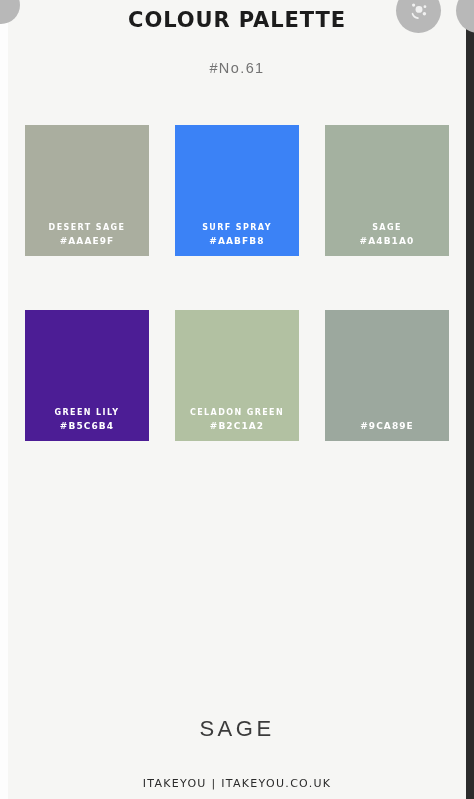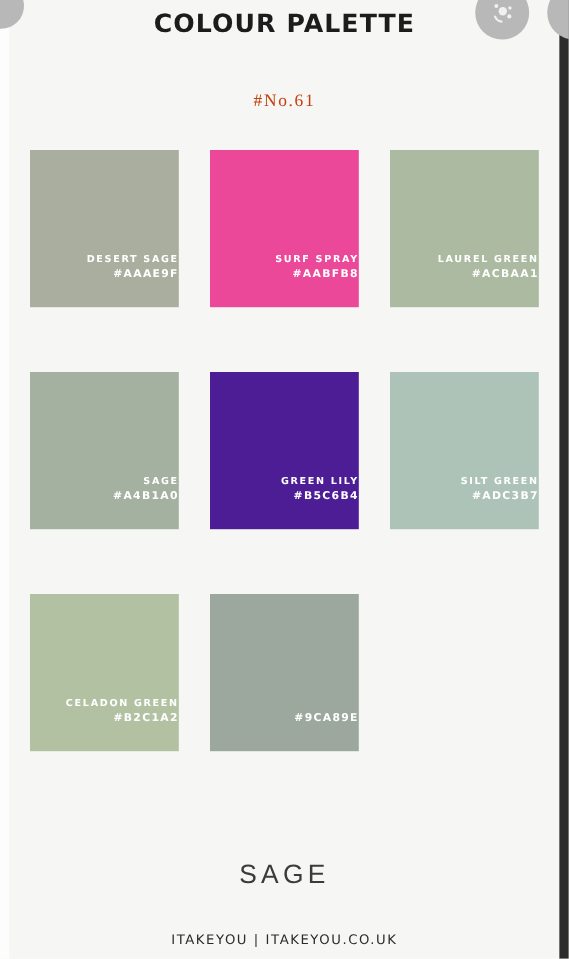--- a/index.html
+++ b/index.html
@@ -106,28 +106,28 @@
     font-size: 21px;
     font-weight: 700;
     letter-spacing: 0.9px;
     color: #1c1c1c;
     font-family: "DejaVu Sans", sans-serif;
   }
 
   .subtitle {
     position: absolute;
     left: 0;
-    top: 76px;
+    top: 60px;
     width: 458px;
     text-align: center;
     font-size: 14.5px;
     font-weight: 400;
     letter-spacing: 1.4px;
-    color: #c2410c;
-    font-family: Liberation Serif, serif;
+    color: #737373;
+    font-family: Liberation Sans, sans-serif;
   }
 
   
   #grid {
     position: absolute;
     left: 17px;
     top: 125px;
     width: 424px;
     display: grid;
     grid-template-columns: repeat(3, 124px);
@@ -140,22 +140,22 @@
     position: relative;
     width: 124px;
     height: 131px;
     box-sizing: border-box;
   }
 
   .swatch-labels {
     position: absolute;
     left: 0;
     right: 0;
-    bottom: 20px;
-    text-align: right;
+    bottom: 8px;
+    text-align: center;
     color: #ffffff;
     font-family: "DejaVu Sans", sans-serif;
   }
 
   .swatch-name {
     display: block;
     font-size: 8px;
     font-weight: 700;
     letter-spacing: 1.4px;
     line-height: 13px;
@@ -213,48 +213,36 @@
 
     <div class="subtitle">#No.61</div>
 
     <div id="grid">
         <div class="swatch" style="background: rgb(170, 174, 159);">
           <div class="swatch-labels">
             <span class="swatch-name">DESERT SAGE</span>
             <span class="swatch-hex">#AAAE9F</span>
           </div>
         </div>
-        <div class="swatch" style="background: #ec4899;">
+        <div class="swatch" style="background: #3b82f6;">
           <div class="swatch-labels">
             <span class="swatch-name">SURF SPRAY</span>
             <span class="swatch-hex">#AABFB8</span>
           </div>
         </div>
-        <div class="swatch" style="background: rgb(172, 186, 161);">
-          <div class="swatch-labels">
-            <span class="swatch-name">LAUREL GREEN</span>
-            <span class="swatch-hex">#ACBAA1</span>
-          </div>
-        </div>
         <div class="swatch" style="background: rgb(164, 177, 160);">
           <div class="swatch-labels">
             <span class="swatch-name">SAGE</span>
             <span class="swatch-hex">#A4B1A0</span>
           </div>
         </div>
         <div class="swatch" style="background: #4c1d95;">
           <div class="swatch-labels">
             <span class="swatch-name">GREEN LILY</span>
             <span class="swatch-hex">#B5C6B4</span>
-          </div>
-        </div>
-        <div class="swatch" style="background: rgb(173, 195, 183);">
-          <div class="swatch-labels">
-            <span class="swatch-name">SILT GREEN</span>
-            <span class="swatch-hex">#ADC3B7</span>
           </div>
         </div>
         <div class="swatch" style="background: rgb(178, 193, 162);">
           <div class="swatch-labels">
             <span class="swatch-name">CELADON GREEN</span>
             <span class="swatch-hex">#B2C1A2</span>
           </div>
         </div>
         <div class="swatch" style="background: rgb(156, 168, 158);">
           <div class="swatch-labels">

